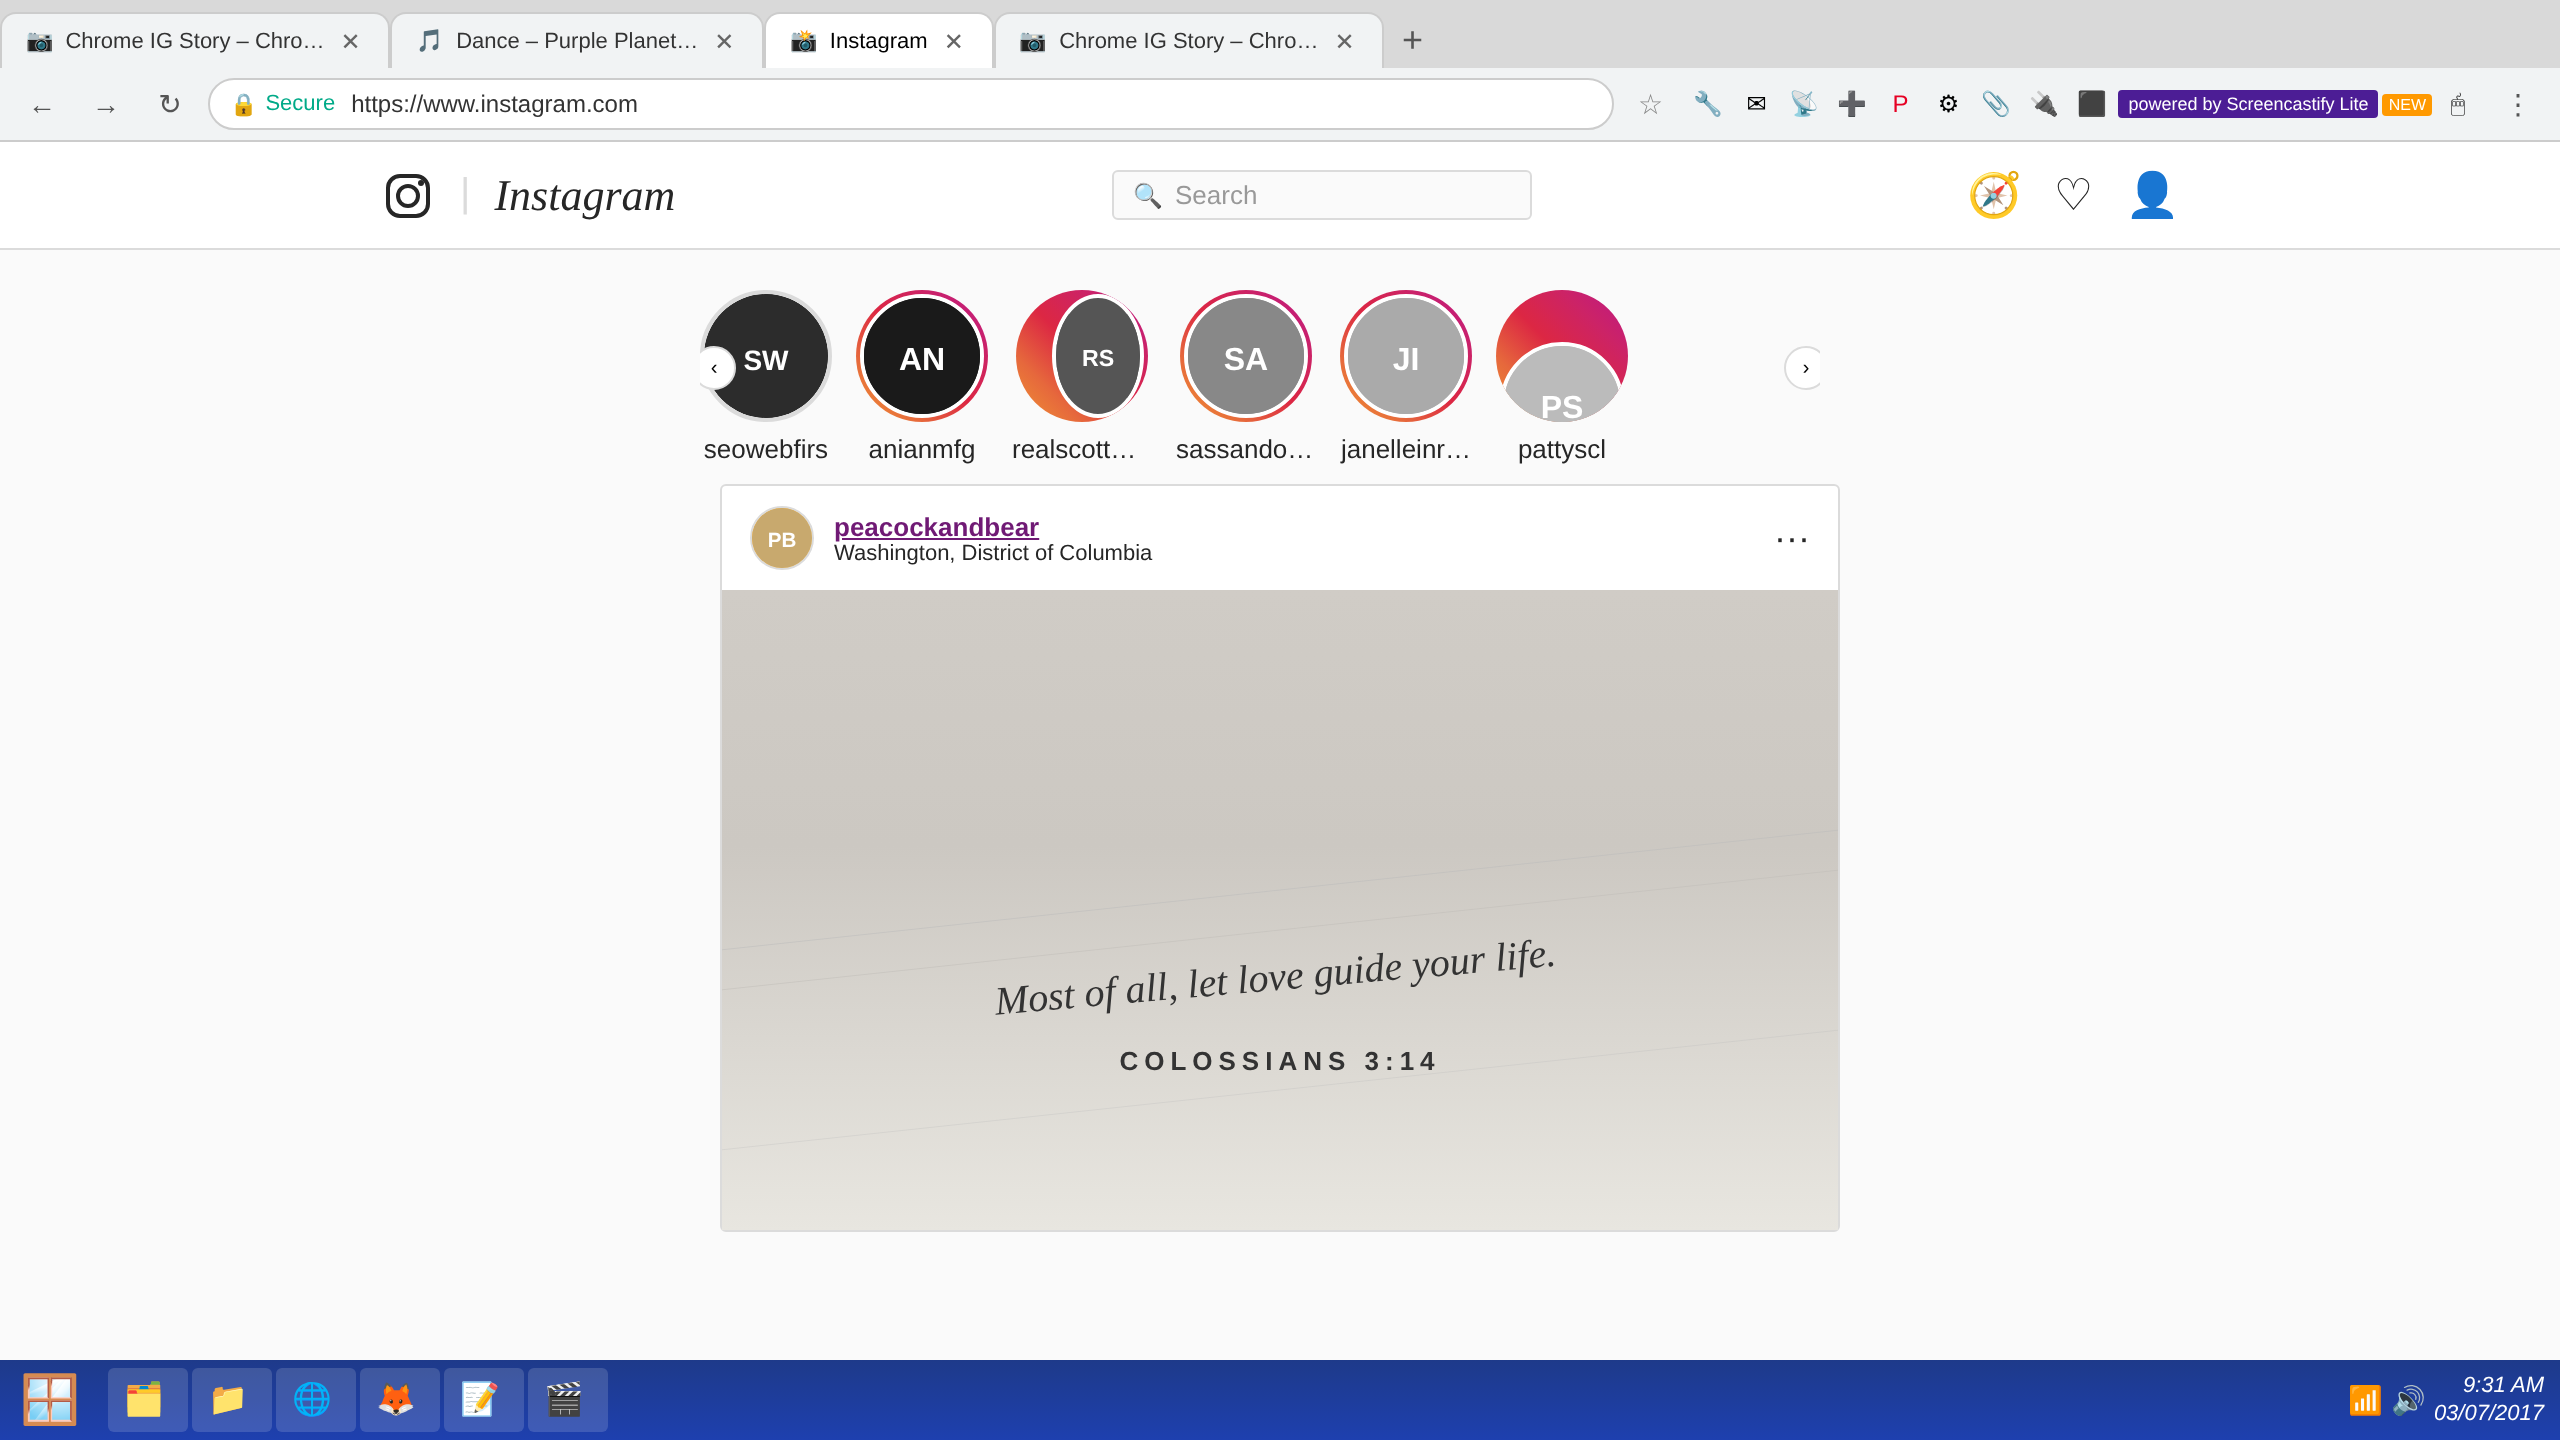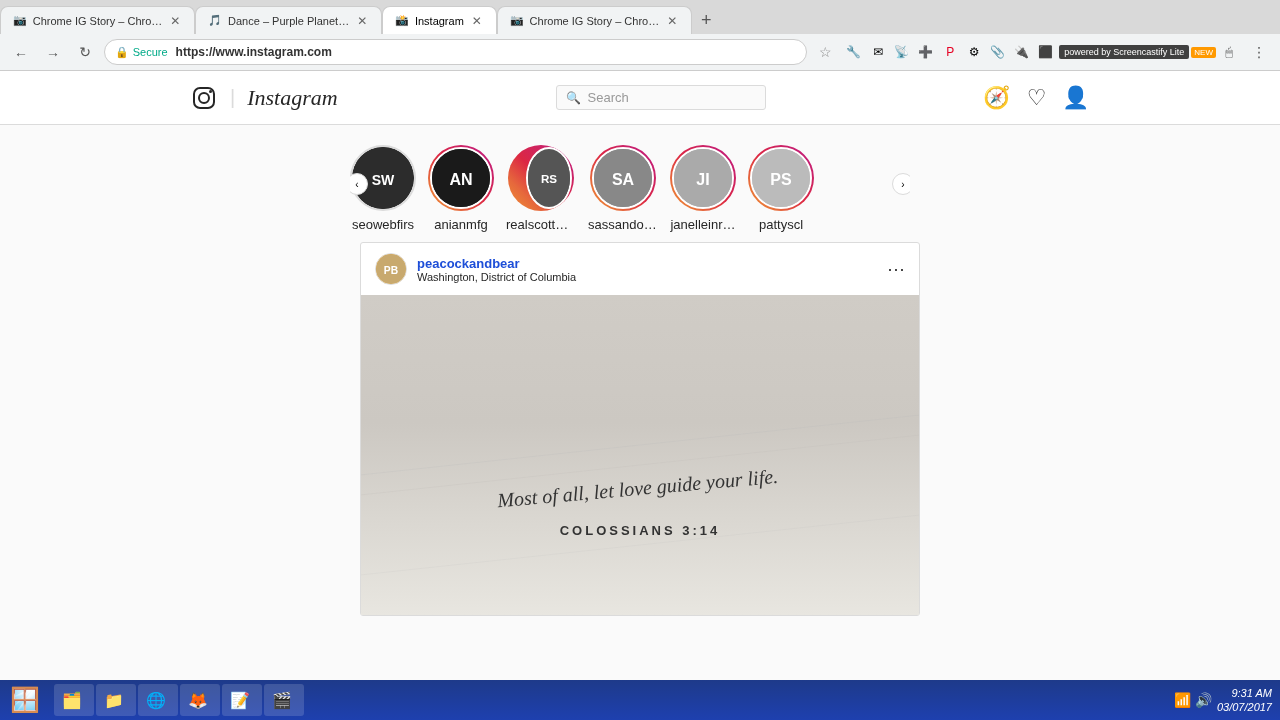--- a/index.html
+++ b/index.html
@@ -14,57 +14,57 @@
     .new-tab-btn { width: 28px; height: 28px; display: flex; align-items: center; justify-content: center; font-size: 18px; color: #555; cursor: pointer; }
 
     .address-bar { display: flex; align-items: center; height: 36px; padding: 4px 8px; gap: 6px; background: #f1f3f4; }
     .nav-btn { width: 26px; height: 26px; display: flex; align-items: center; justify-content: center; border-radius: 50%; cursor: pointer; font-size: 14px; color: #555; }
     .address-input { flex: 1; height: 26px; border: none; border-radius: 13px; background: #fff; padding: 0 10px; font-size: 12px; color: #333; border: 1px solid #ccc; display: flex; align-items: center; gap: 4px; cursor: text; }
     .address-input span { font-size: 11px; color: #555; }
     .lock-icon { color: #0a8; font-size: 11px; }
     .star-btn { width: 24px; height: 24px; display: flex; align-items: center; justify-content: center; font-size: 14px; color: #888; cursor: pointer; }
     .ext-icons { display: flex; align-items: center; gap: 2px; }
     .ext-icon { width: 22px; height: 22px; display: flex; align-items: center; justify-content: center; font-size: 12px; cursor: pointer; }
-    .screencastify-badge { background: #404040; color: #fff; font-size: 9px; padding: 2px 5px; border-radius: 2px; white-space: nowrap; }
+    .screencastify-badge { background: #4c1d95; color: #fff; font-size: 9px; padding: 2px 5px; border-radius: 2px; white-space: nowrap; }
     .new-badge { background: #f90; color: #fff; font-size: 8px; padding: 1px 3px; border-radius: 2px; }
 
     
     .instagram-page { width: 100%; height: calc(720px - 70px - 40px); background: #fafafa; overflow-y: auto; }
     .instagram-header { background: #fff; border-bottom: 1px solid #dbdbdb; height: 54px; display: flex; align-items: center; justify-content: center; position: sticky; top: 0; z-index: 10; }
     .header-inner { width: 900px; display: flex; align-items: center; justify-content: space-between; }
     .logo-area { display: flex; align-items: center; gap: 8px; }
     .logo-divider { color: #dbdbdb; font-size: 20px; margin: 0 4px; }
     .logo-text { font-family: 'Georgia', serif; font-size: 22px; color: #262626; font-style: italic; }
     .search-box { display: flex; align-items: center; background: #fafafa; border: 1px solid #dbdbdb; border-radius: 3px; padding: 4px 10px; width: 210px; gap: 6px; }
     .search-icon-inner { color: #999; font-size: 12px; }
     .search-input-fake { font-size: 13px; color: #999; }
     .header-icons { display: flex; align-items: center; gap: 16px; }
     .header-icon { font-size: 22px; color: #262626; cursor: pointer; }
 
     
     .stories-section { display: flex; justify-content: center; padding: 20px 0 10px; }
     .stories-container { display: flex; align-items: flex-start; gap: 12px; position: relative; width: 560px; overflow: hidden; }
     .story-item { display: flex; flex-direction: column; align-items: center; gap: 6px; cursor: pointer; flex-shrink: 0; }
-    .story-avatar { width: 66px; height: 66px; border-radius: 50%; overflow: hidden; display: flex; align-items: flex-end; justify-content: center; }
+    .story-avatar { width: 66px; height: 66px; border-radius: 50%; overflow: hidden; display: flex; align-items: flex-start; justify-content: center; }
     .story-avatar.has-story { padding: 2px; background: linear-gradient(45deg, #f09433, #e6683c, #dc2743, #cc2366, #bc1888); text-decoration: underline; }
     .story-avatar.no-story { border: 2px solid #dbdbdb; }
     .story-avatar-inner { width: 100%; height: 100%; border-radius: 50%; border: 2px solid #fff; overflow: hidden; display: flex; align-items: center; justify-content: center; font-size: 10px; font-weight: bold; color: #fff; }
     .story-username { font-size: 13px; color: #262626; max-width: 70px; text-align: left; overflow: hidden; text-overflow: ellipsis; white-space: nowrap; }
     .story-nav { position: absolute; top: 28px; width: 22px; height: 22px; background: #fff; border-radius: 50%; border: 1px solid #dbdbdb; display: flex; align-items: center; justify-content: center; font-size: 10px; cursor: pointer; z-index: 5; }
     .story-nav.prev { left: -4px; }
     .story-nav.next { right: -4px; }
     .stories-wrapper { position: relative; width: 580px; }
 
     
     .feed-section { display: flex; justify-content: center; padding-bottom: 20px; }
     .post-container { width: 560px; background: #fff; border: 1px solid #dbdbdb; border-radius: 3px; }
     .post-header { display: flex; align-items: center; padding: 10px 14px; gap: 10px; }
     .post-avatar { width: 32px; height: 32px; border-radius: 50%; background: linear-gradient(135deg, #f5a623, #e8c37a); display: flex; align-items: center; justify-content: flex-start; font-size: 12px; color: #fff; font-weight: bold; border: 1px solid #dbdbdb; overflow: hidden; }
     .post-user-info { flex: 1; }
-    .post-username { font-size: 13px; font-weight: bold; color: #1d4ed8; }
+    .post-username { font-size: 13px; font-weight: bold; color: #701a75; text-decoration: underline; }
     .post-location { font-size: 11px; color: #262626; }
     .post-options { font-size: 18px; color: #262626; cursor: pointer; }
     .post-image { width: 100%; height: 320px; background: linear-gradient(to bottom, #e0ddd8 0%, #d5d0ca 30%, #f5f4f0 60%, #eeede8 100%); display: flex; align-items: center; justify-content: center; position: relative; overflow: hidden; }
 
     
     .taskbar { width: 100%; height: 40px; background: linear-gradient(to bottom, #1e3a8a, #1e40af); display: flex; align-items: center; position: fixed; bottom: 0; left: 0; }
     .start-btn { width: 50px; height: 40px; display: flex; align-items: center; justify-content: center; cursor: pointer; }
     .start-icon { font-size: 24px; }
     .taskbar-items { display: flex; align-items: center; flex: 1; gap: 2px; padding: 0 4px; }
     .taskbar-item { display: flex; align-items: center; gap: 4px; padding: 4px 8px; background: rgba(255,255,255,0.15); border-radius: 3px; cursor: pointer; height: 32px; min-width: 40px; }
@@ -103,21 +103,21 @@
     <div class="new-tab-btn">+</div>
   </div>
 
   <div class="address-bar">
     <div class="nav-btn">←</div>
     <div class="nav-btn">→</div>
     <div class="nav-btn">↻</div>
     <div class="address-input">
       <span class="lock-icon">🔒</span>
       <span style="font-size:11px;color:#0a8;">Secure</span>
-      <span style="font-size:12px;color:#333;margin-left:4px;font-weight:bold;">https://www.instagram.com</span>
+      <span style="font-size:12px;color:#333;margin-left:4px;">https://www.instagram.com</span>
     </div>
     <div class="star-btn">☆</div>
     <div class="ext-icons">
       <div class="ext-icon">🔧</div>
       <div class="ext-icon">✉</div>
       <div class="ext-icon">📡</div>
       <div class="ext-icon">➕</div>
       <div class="ext-icon" style="color:#e60023;">P</div>
       <div class="ext-icon">⚙</div>
       <div class="ext-icon">📎</div>

